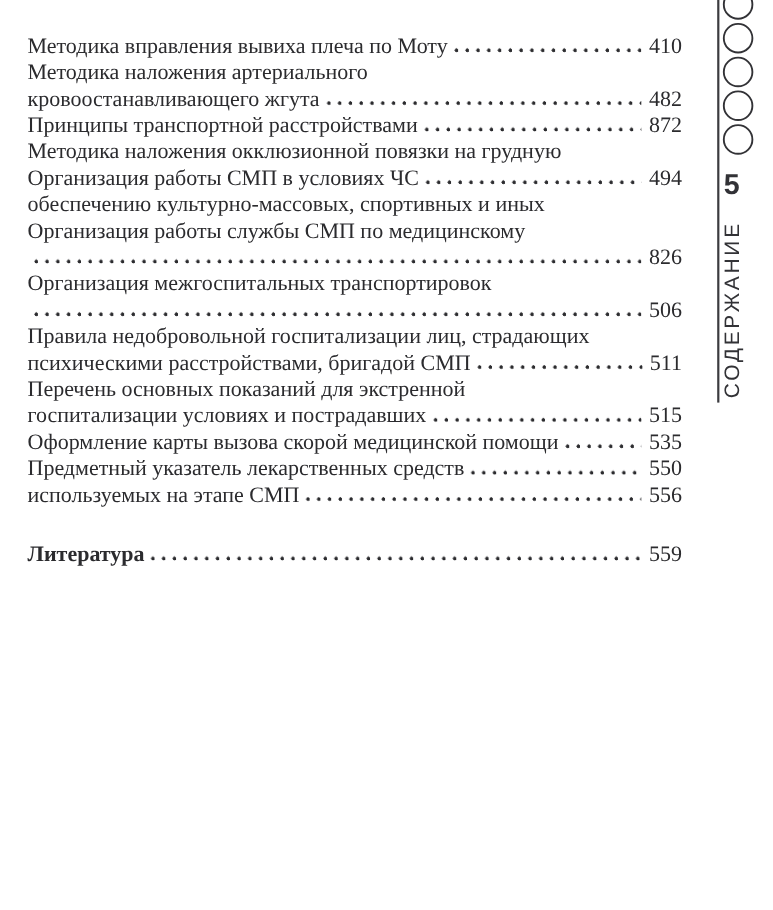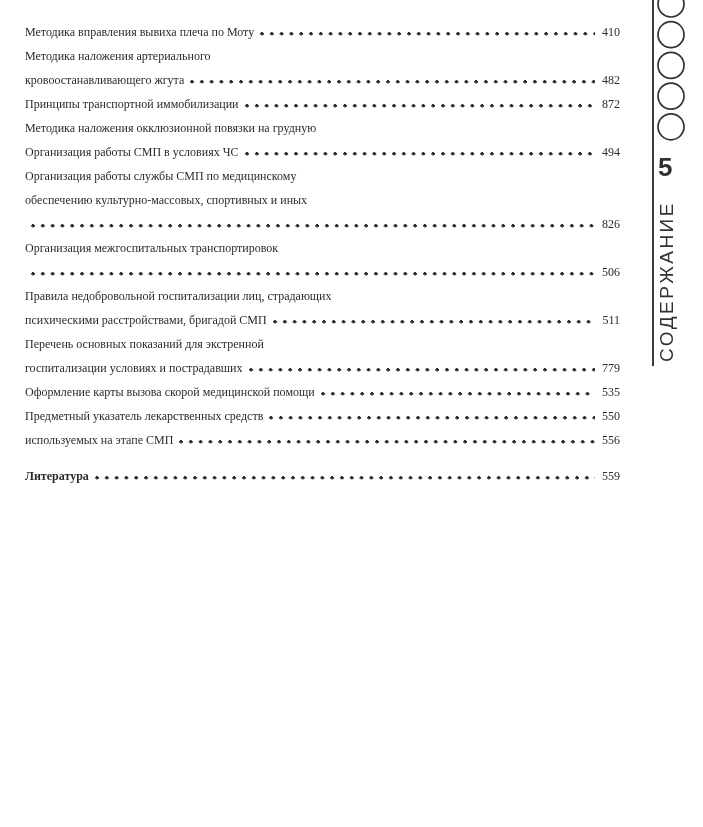--- a/index.html
+++ b/index.html
@@ -17,33 +17,33 @@
   }
   .page {
     position: absolute;
     inset: 0;
     background: #ffffff;
   }
   
   .toc {
     position: absolute;
     left: 25px;
-    top: 20px;
+    top: 30px;
     width: 595px;
-    font-size: 12px;
+    font-size: 20px;
     line-height: 24px;
     color: var(--ink);
   }
   .toc-line {
     display: flex;
     align-items: baseline;
     white-space: nowrap;
     height: 24px;
   }
-  .toc-line.gap-before { margin-top: 12px; }
+  .toc-line.gap-before { margin-top: 30px; }
   .toc-line.bold .toc-title { font-weight: bold; }
   .toc-title { flex: 0 0 auto; }
   .dot-leader {
     flex: 1 1 auto;
     min-width: 14px;
     height: 5px;
     margin: 0 7px 0 5px;
     background-image: radial-gradient(circle at 3px 2.8px, var(--ink) 1.5px, transparent 1.9px);
     background-size: 9.8px 5px;
     background-repeat: repeat-x;
@@ -110,42 +110,42 @@
       <div class="toc-line">
     <span class="toc-title">Методика наложения артериального</span>
 
   </div>
       <div class="toc-line">
     <span class="toc-title">кровоостанавливающего жгута</span>
     <span class="dot-leader"></span>
     <span class="toc-page">482</span>
   </div>
       <div class="toc-line">
-    <span class="toc-title">Принципы транспортной иммобилизации</span>
+    <span class="toc-title">Принципы транспортной расстройствами</span>
     <span class="dot-leader"></span>
     <span class="toc-page">872</span>
   </div>
       <div class="toc-line">
     <span class="toc-title">Методика наложения окклюзионной повязки на грудную</span>
 
   </div>
       <div class="toc-line">
     <span class="toc-title">Организация работы СМП в условиях ЧС</span>
     <span class="dot-leader"></span>
     <span class="toc-page">494</span>
   </div>
       <div class="toc-line">
+    <span class="toc-title">обеспечению культурно-массовых, спортивных и иных</span>
+
+  </div>
+      <div class="toc-line">
     <span class="toc-title">Организация работы службы СМП по медицинскому</span>
 
   </div>
       <div class="toc-line">
-    <span class="toc-title">обеспечению культурно-массовых, спортивных и иных</span>
-
-  </div>
-      <div class="toc-line">
     <span class="dot-leader"></span>
     <span class="toc-page">826</span>
   </div>
       <div class="toc-line">
     <span class="toc-title">Организация межгоспитальных транспортировок</span>
 
   </div>
       <div class="toc-line">
     <span class="dot-leader"></span>
     <span class="toc-page">506</span>
@@ -159,21 +159,21 @@
     <span class="dot-leader"></span>
     <span class="toc-page">511</span>
   </div>
       <div class="toc-line">
     <span class="toc-title">Перечень основных показаний для экстренной</span>
 
   </div>
       <div class="toc-line">
     <span class="toc-title">госпитализации условиях и пострадавших</span>
     <span class="dot-leader"></span>
-    <span class="toc-page">779</span>
+    <span class="toc-page">515</span>
   </div>
       <div class="toc-line">
     <span class="toc-title">Оформление карты вызова скорой медицинской помощи</span>
     <span class="dot-leader"></span>
     <span class="toc-page">535</span>
   </div>
       <div class="toc-line">
     <span class="toc-title">Предметный указатель лекарственных средств</span>
     <span class="dot-leader"></span>
     <span class="toc-page">550</span>

